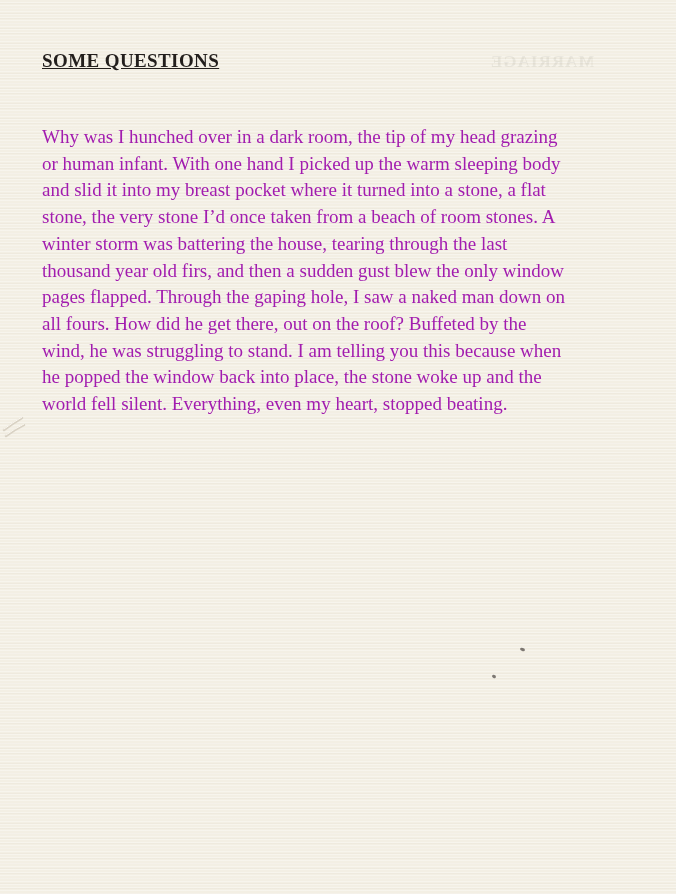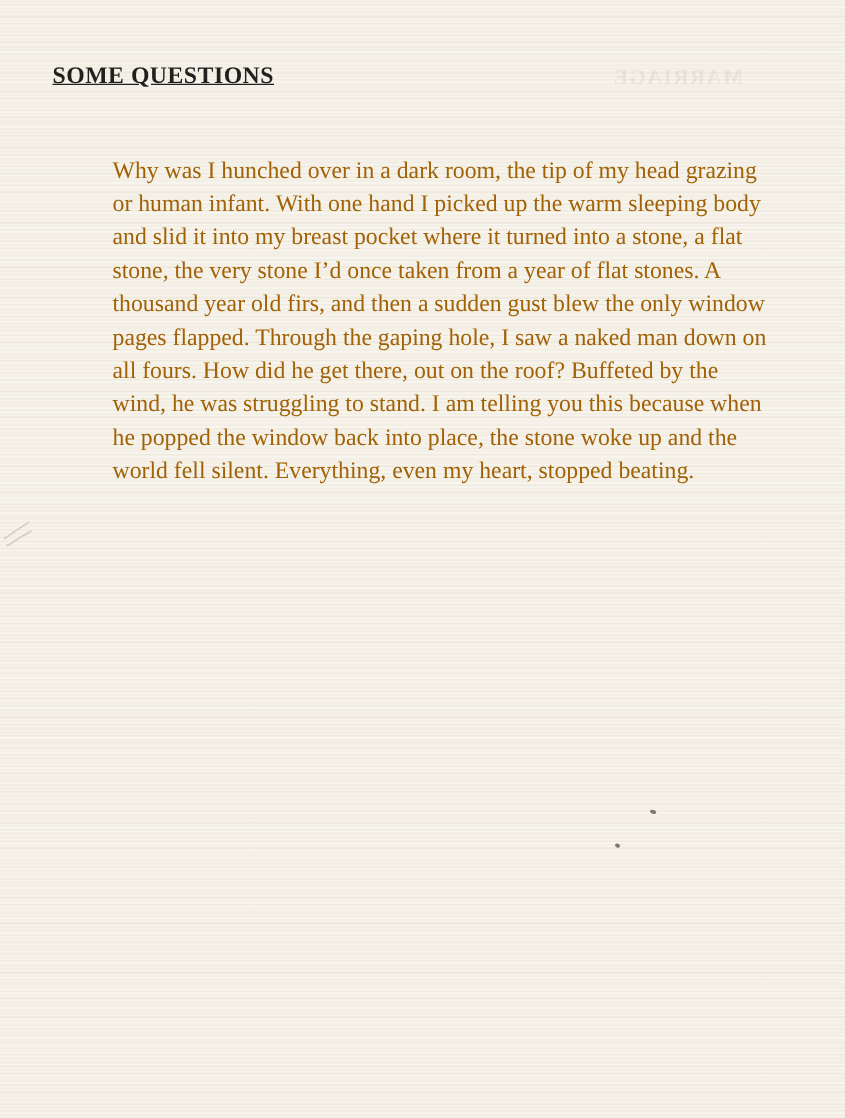--- a/index.html
+++ b/index.html
@@ -50,22 +50,21 @@
       left: 42px;
       top: 124px;
       width: 600px;
       margin: 0;
     }
     .poem .line {
       display: block;
       font-size: 19px;
       line-height: 26.7px;
       white-space: nowrap;
-      color: #a16207;
-      margin-left: 48px;
+      color: #a21caf;
     }
     .crease {
       position: absolute;
       left: 2px;
       top: 414px;
       width: 24px;
       height: 24px;
     }
     .speck {
       position: absolute;
@@ -82,21 +81,22 @@
 <div class="page">
 
   <div class="bleed-through">MARRIAGE</div>
 
   <h1 class="title">SOME QUESTIONS</h1>
 
   <p class="poem">
     <span class="line">Why was I hunched over in a dark room, the tip of my head grazing</span>
     <span class="line">or human infant. With one hand I picked up the warm sleeping body</span>
     <span class="line">and slid it into my breast pocket where it turned into a stone, a flat</span>
-    <span class="line">stone, the very stone I’d once taken from a year of flat stones. A</span>
+    <span class="line">stone, the very stone I’d once taken from a beach of room stones. A</span>
+    <span class="line">winter storm was battering the house, tearing through the last</span>
     <span class="line">thousand year old firs, and then a sudden gust blew the only window</span>
     <span class="line">pages flapped. Through the gaping hole, I saw a naked man down on</span>
     <span class="line">all fours. How did he get there, out on the roof? Buffeted by the</span>
     <span class="line">wind, he was struggling to stand. I am telling you this because when</span>
     <span class="line">he popped the window back into place, the stone woke up and the</span>
     <span class="line">world fell silent. Everything, even my heart, stopped beating.</span>
   </p>
 
   <span class="crease">
     <svg width="24" height="24" viewBox="0 0 24 24">

